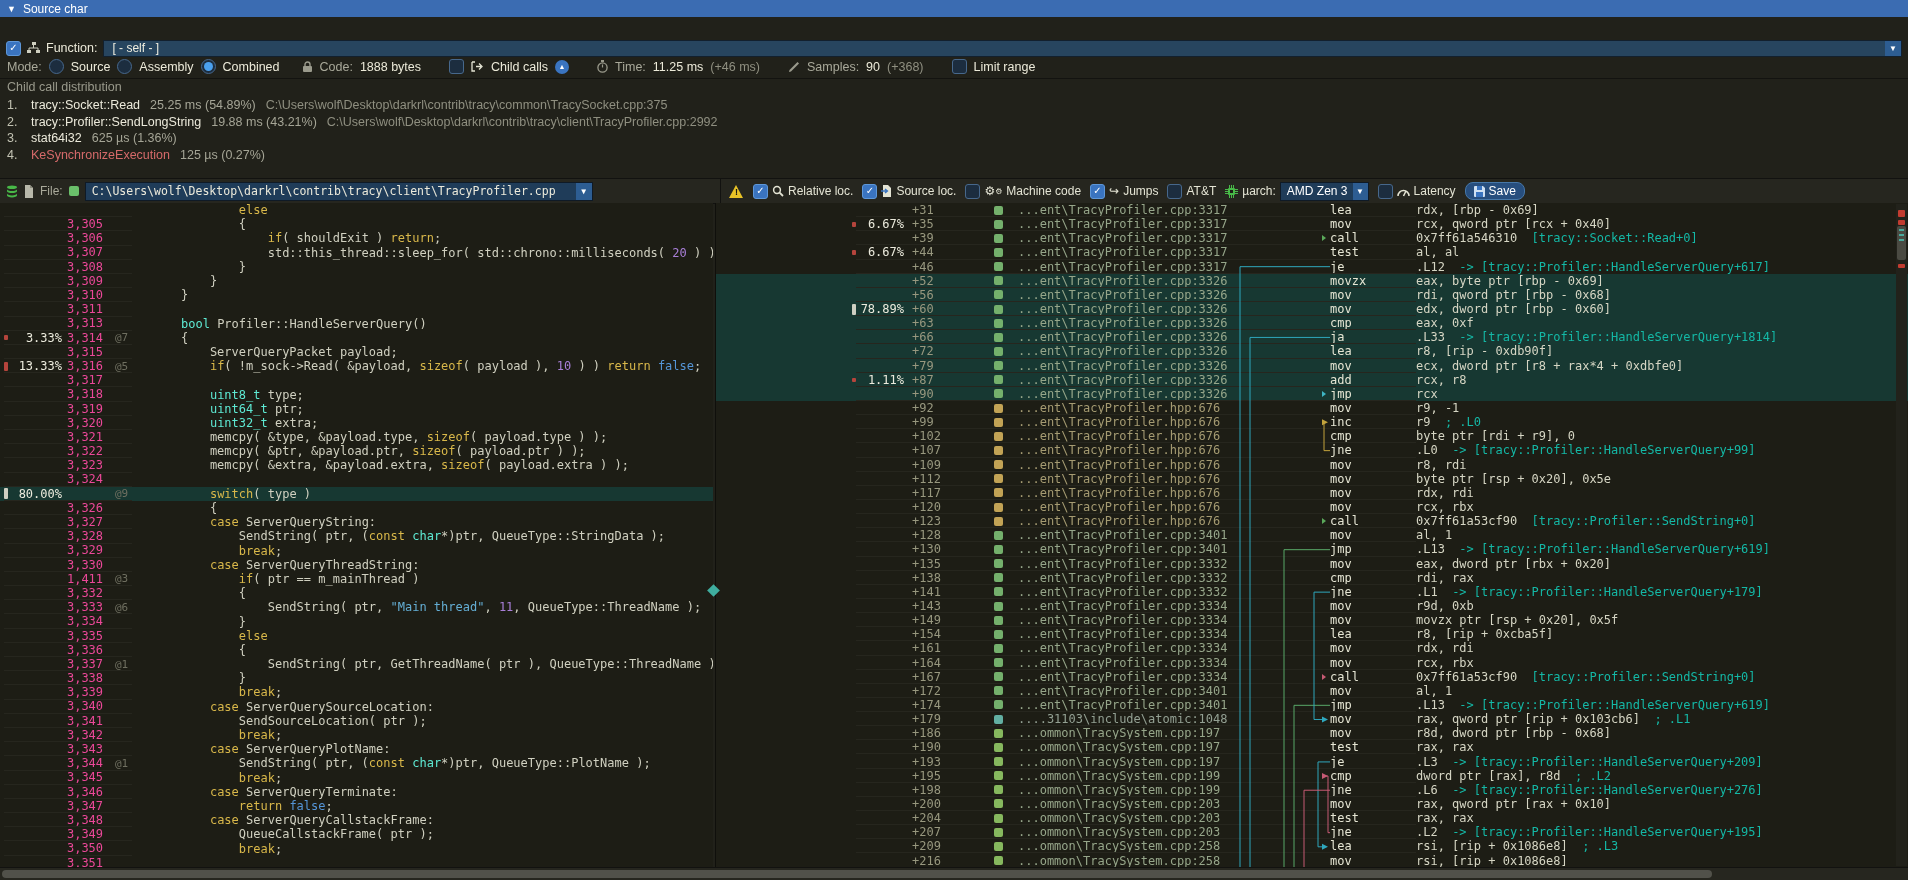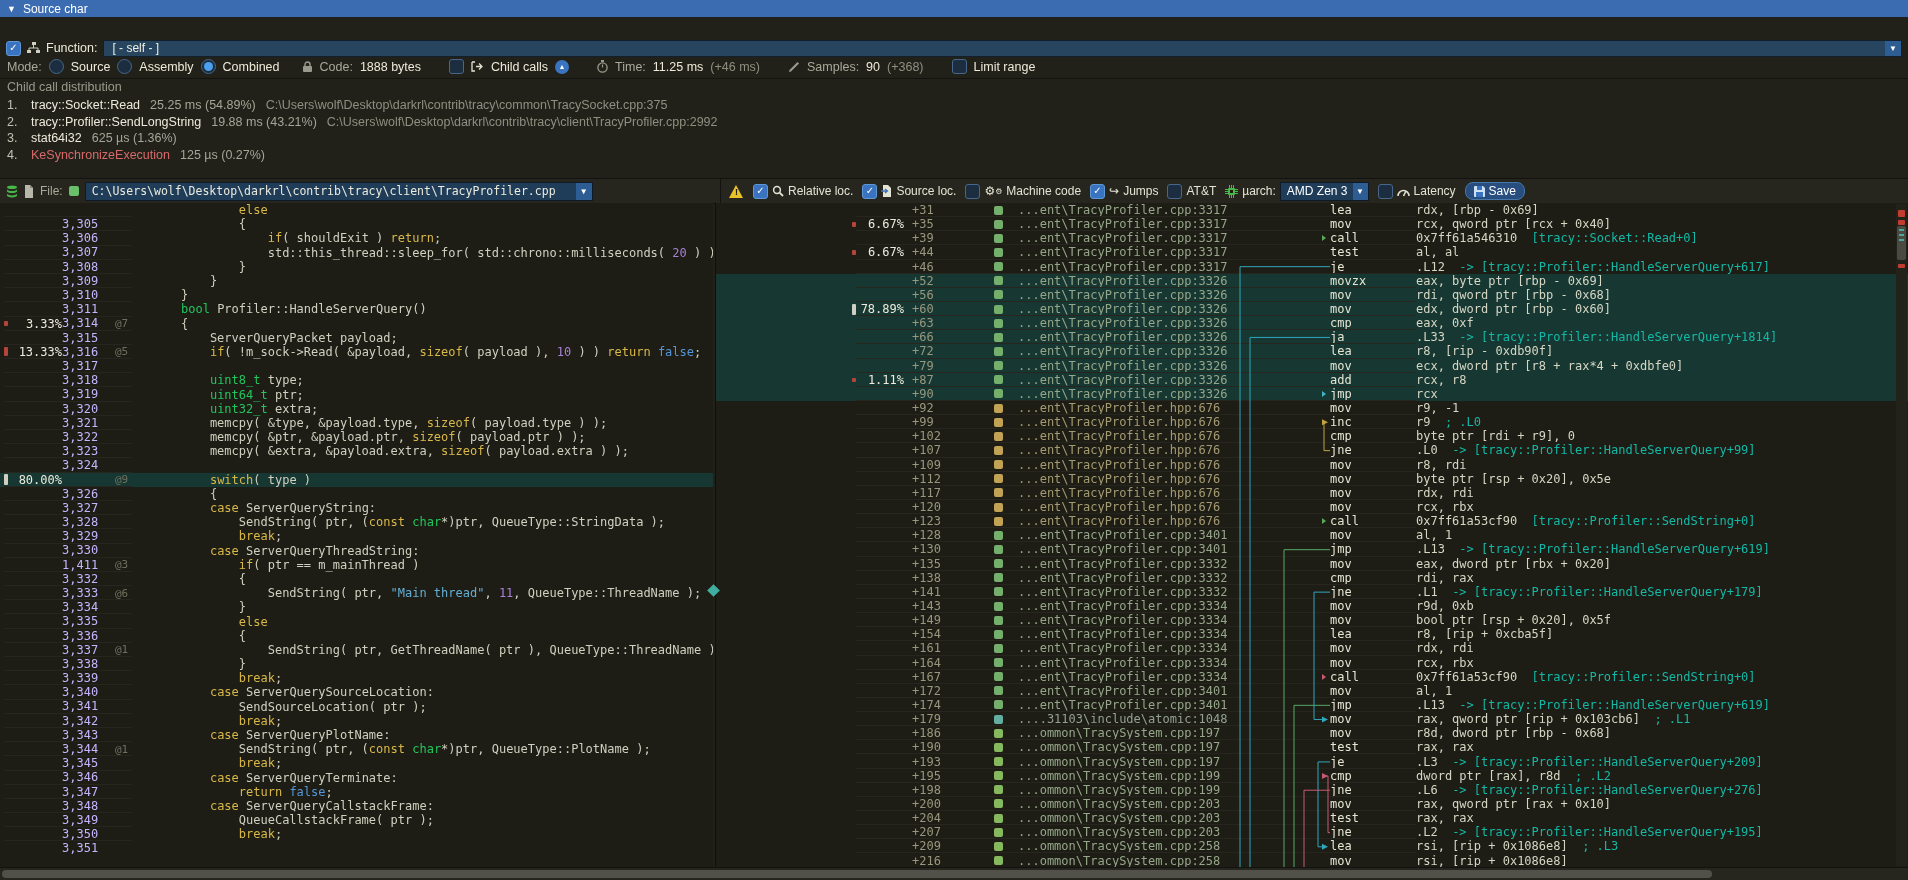--- a/index.html
+++ b/index.html
@@ -63,24 +63,24 @@
   .pane-src{position:absolute;left:0;top:203px;width:713px;bottom:12px;overflow:hidden;background:#1d1d15;}
   .pane-asm{position:absolute;left:715px;top:203px;right:0;bottom:12px;overflow:hidden;background:#1d1d15;border-left:1px solid #0f0f0b;}
   .mono{font-family:"DejaVu Sans Mono",monospace;}
   
   .srow{display:flex;align-items:center;height:14.2px;font:12px "DejaVu Sans Mono",monospace;position:relative;}
   .srow.hl{background:#173832;}
   .srow::after{content:'';position:absolute;left:4px;width:128px;bottom:0;border-bottom:1px solid #26261e;}
   .sbarc{width:12px;flex:none;display:flex;align-items:center;justify-content:flex-start;padding-left:4px;}
   .sbar{width:4px;border-radius:1px;}
   .spct{width:46px;flex:none;text-align:right;color:#ecebdd;}
-  .snum{width:46px;flex:none;text-align:left;color:#c4b5fd;margin-top:28px;}
+  .snum{width:46px;flex:none;text-align:center;color:#ec4899;margin-top:28px;}
   .sat{width:28px;flex:none;padding-left:7px;color:#6f6f60;font-size:11px;}
   .scode{white-space:pre;padding-left:7px;color:#d0d0c0;margin-left:31px;}
-  .tok-k{color:#d9b84a;} .tok-ty{color:#22c55e;} .tok-num{color:#a97fd8;}
+  .tok-k{color:#d9b84a;} .tok-ty{color:#5eead4;} .tok-num{color:#a97fd8;}
   .tok-str{color:#64aed4;} .tok-pre{color:#c8763a;} .tok-bl{color:#5596d8;} .tok-p{color:#d0d0c0;}
   
   .arow{display:flex;align-items:center;height:14.15px;font:12px "DejaVu Sans Mono",monospace;
     padding-left:136px;position:relative;}
   .arow.hl{background:#173832;}
   .arow::before{content:'';position:absolute;left:140px;width:560px;bottom:0;border-bottom:1px solid #26261e;}
   .abarc{width:8px;flex:none;display:flex;align-items:center;}
   .abar{width:4px;border-radius:1px;}
   .apct{width:44px;flex:none;text-align:right;color:#ecebdd;}
   .aaddr{margin-left:8px;width:48px;flex:none;color:#98987f;}
@@ -362,20 +362,27 @@
         <div class="srow">
           <span class="sbarc"></span>
           <span class="spct"></span>
           <span class="snum">3,311</span>
           <span class="sat"></span>
           <span class="scode"><span class="tok-p">}</span></span>
         </div>
         <div class="srow">
           <span class="sbarc"></span>
           <span class="spct"></span>
+          <span class="snum">3,313</span>
+          <span class="sat"></span>
+          <span class="scode"></span>
+        </div>
+        <div class="srow">
+          <span class="sbarc"></span>
+          <span class="spct"></span>
           <span class="snum">3,314</span>
           <span class="sat"></span>
           <span class="scode"><span class="tok-ty">bool</span><span class="tok-p"> Profiler::HandleServerQuery()</span></span>
         </div>
         <div class="srow">
           <span class="sbarc">
             <span class="sbar" style="height: 5px; background: rgb(181, 68, 60);"></span>
           </span>
           <span class="spct">3.33%</span>
           <span class="snum">3,315</span>
@@ -1002,21 +1009,21 @@
         <div class="arow">
           <span class="abarc"></span>
           <span class="apct"></span>
           <span class="aaddr">+149</span>
           <span class="asq">
             <i style="background: rgb(116, 176, 108);"></i>
           </span>
           <span class="aloc" style="color: rgb(150, 166, 138);">...ent\TracyProfiler.cpp:3334</span>
           <span class="ajmp"></span>
           <span class="amn">mov</span>
-          <span class="aops">bool ptr [rsp + 0x20], 0x5f</span>
+          <span class="aops">movzx ptr [rsp + 0x20], 0x5f</span>
         </div>
         <div class="arow">
           <span class="abarc"></span>
           <span class="apct"></span>
           <span class="aaddr">+154</span>
           <span class="asq">
             <i style="background: rgb(116, 176, 108);"></i>
           </span>
           <span class="aloc" style="color: rgb(150, 166, 138);">...ent\TracyProfiler.cpp:3334</span>
           <span class="ajmp"></span>

